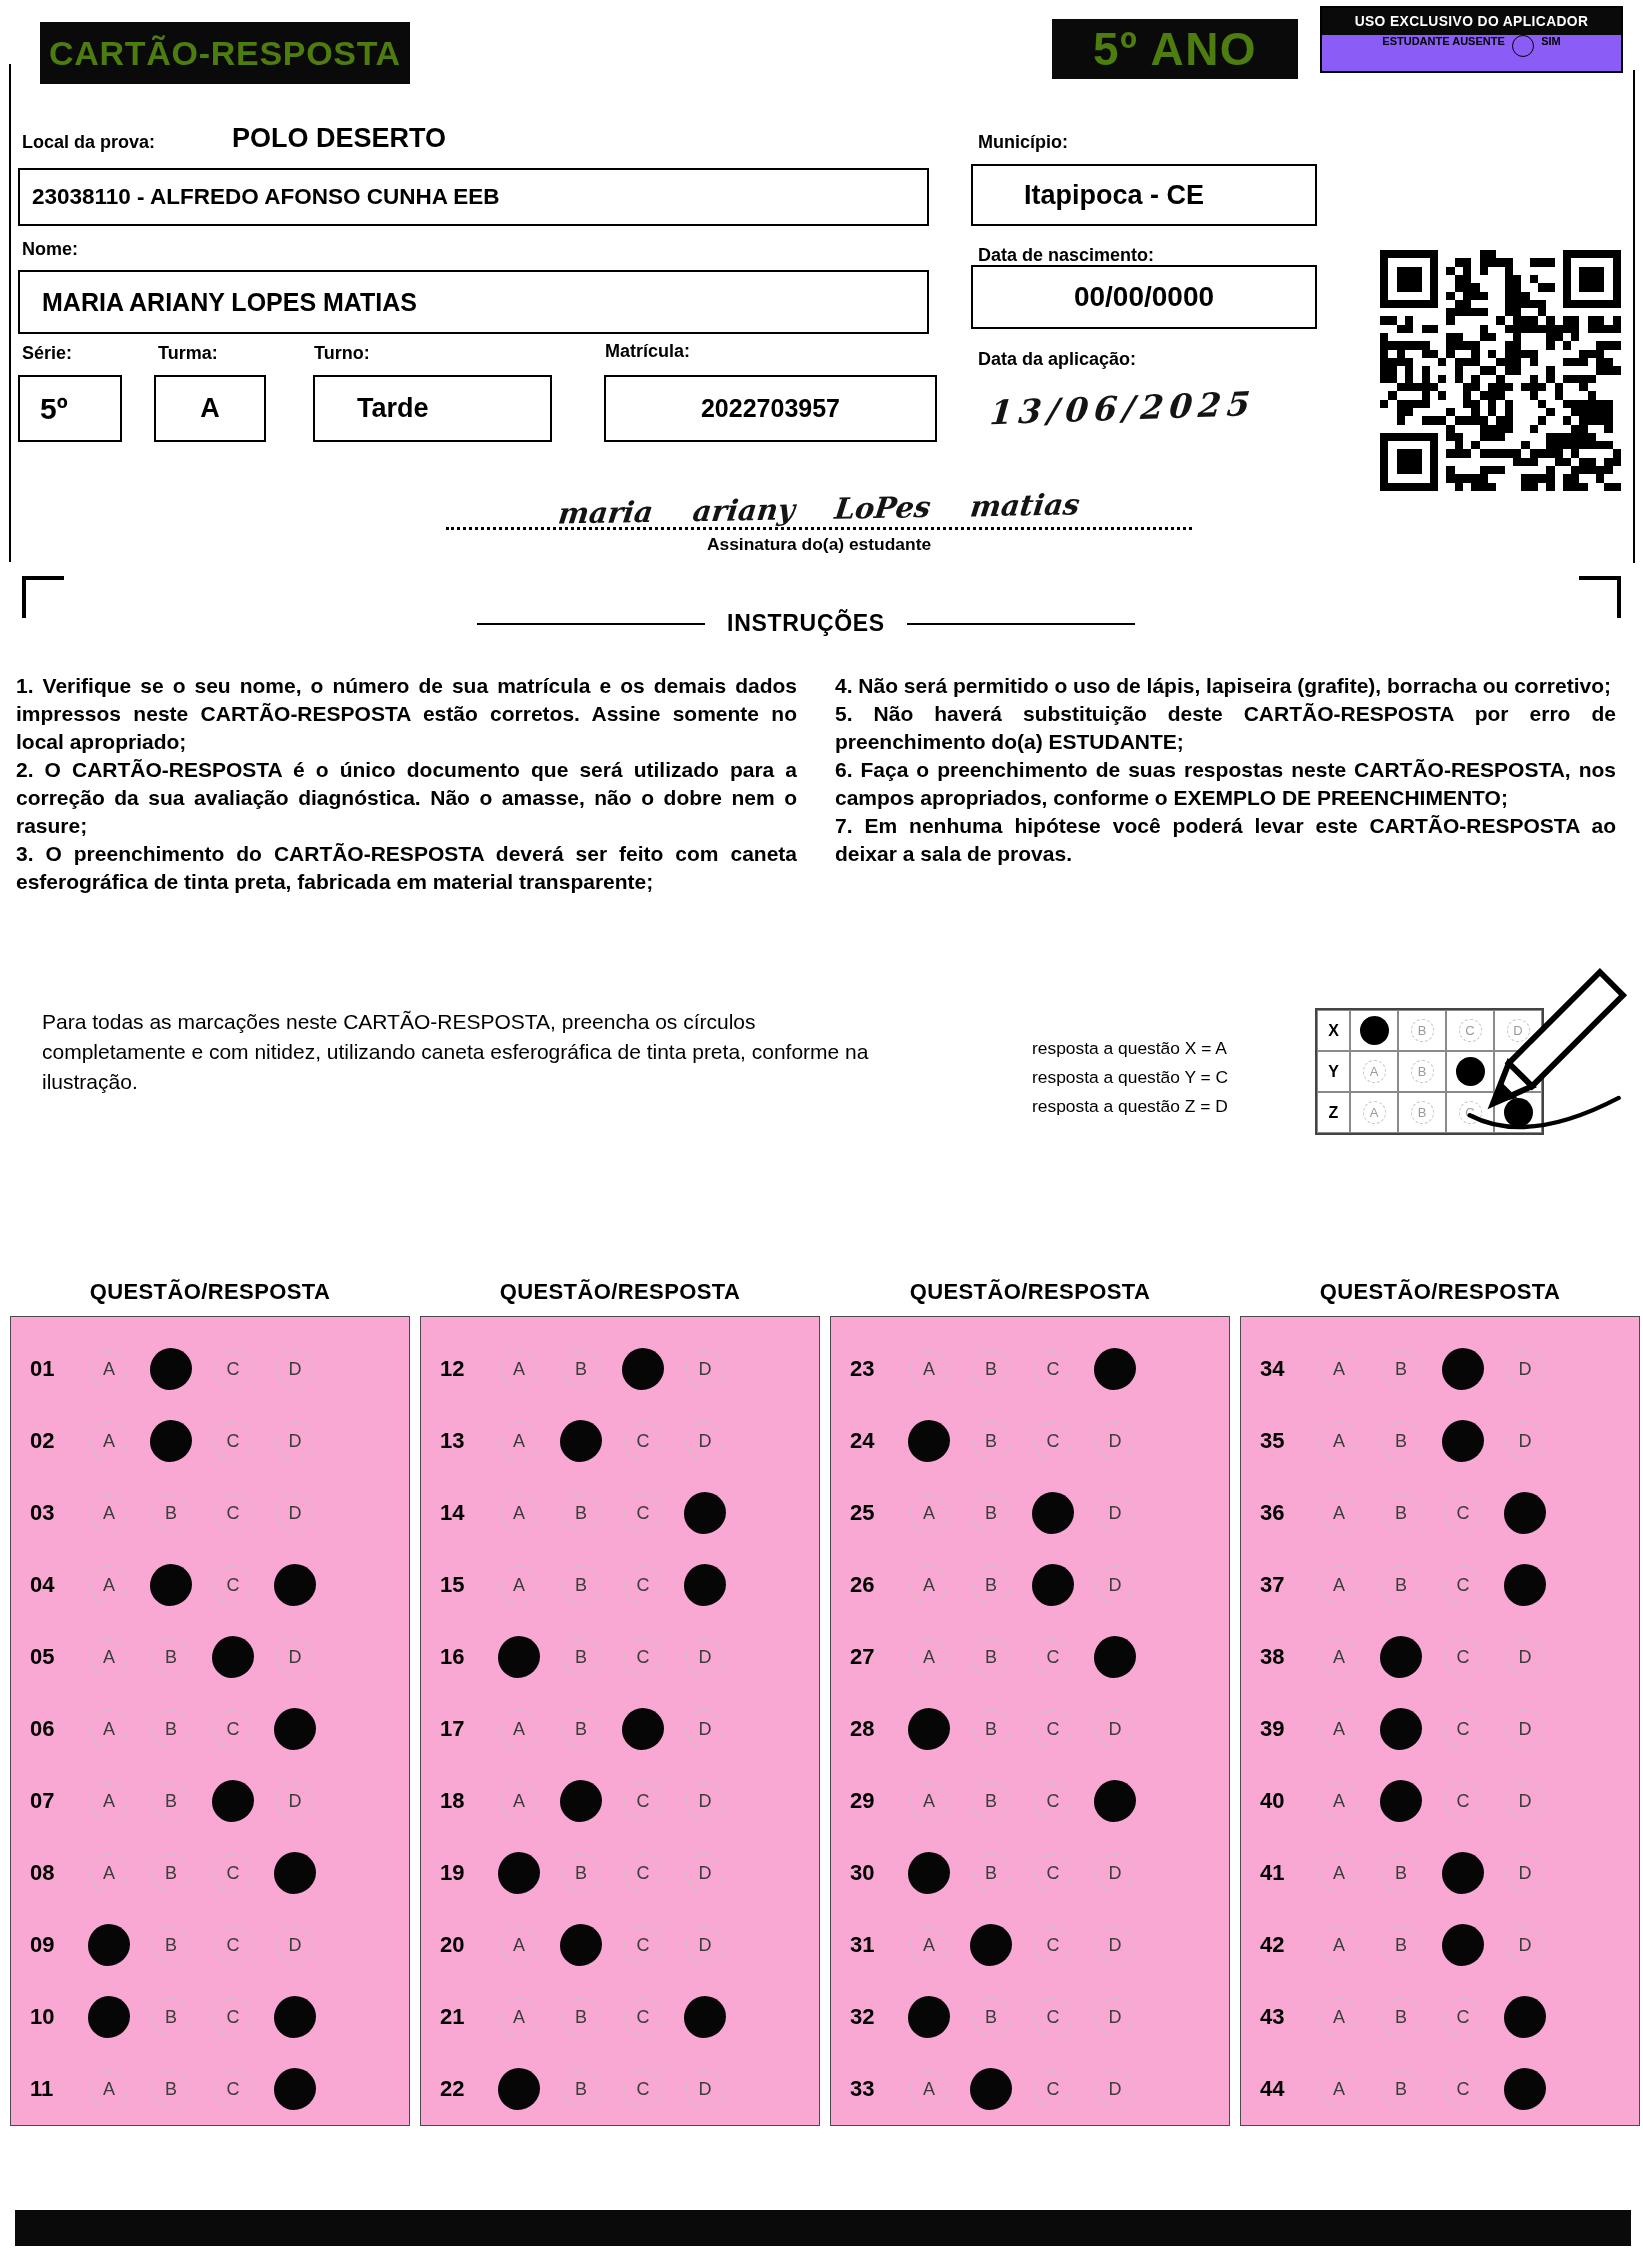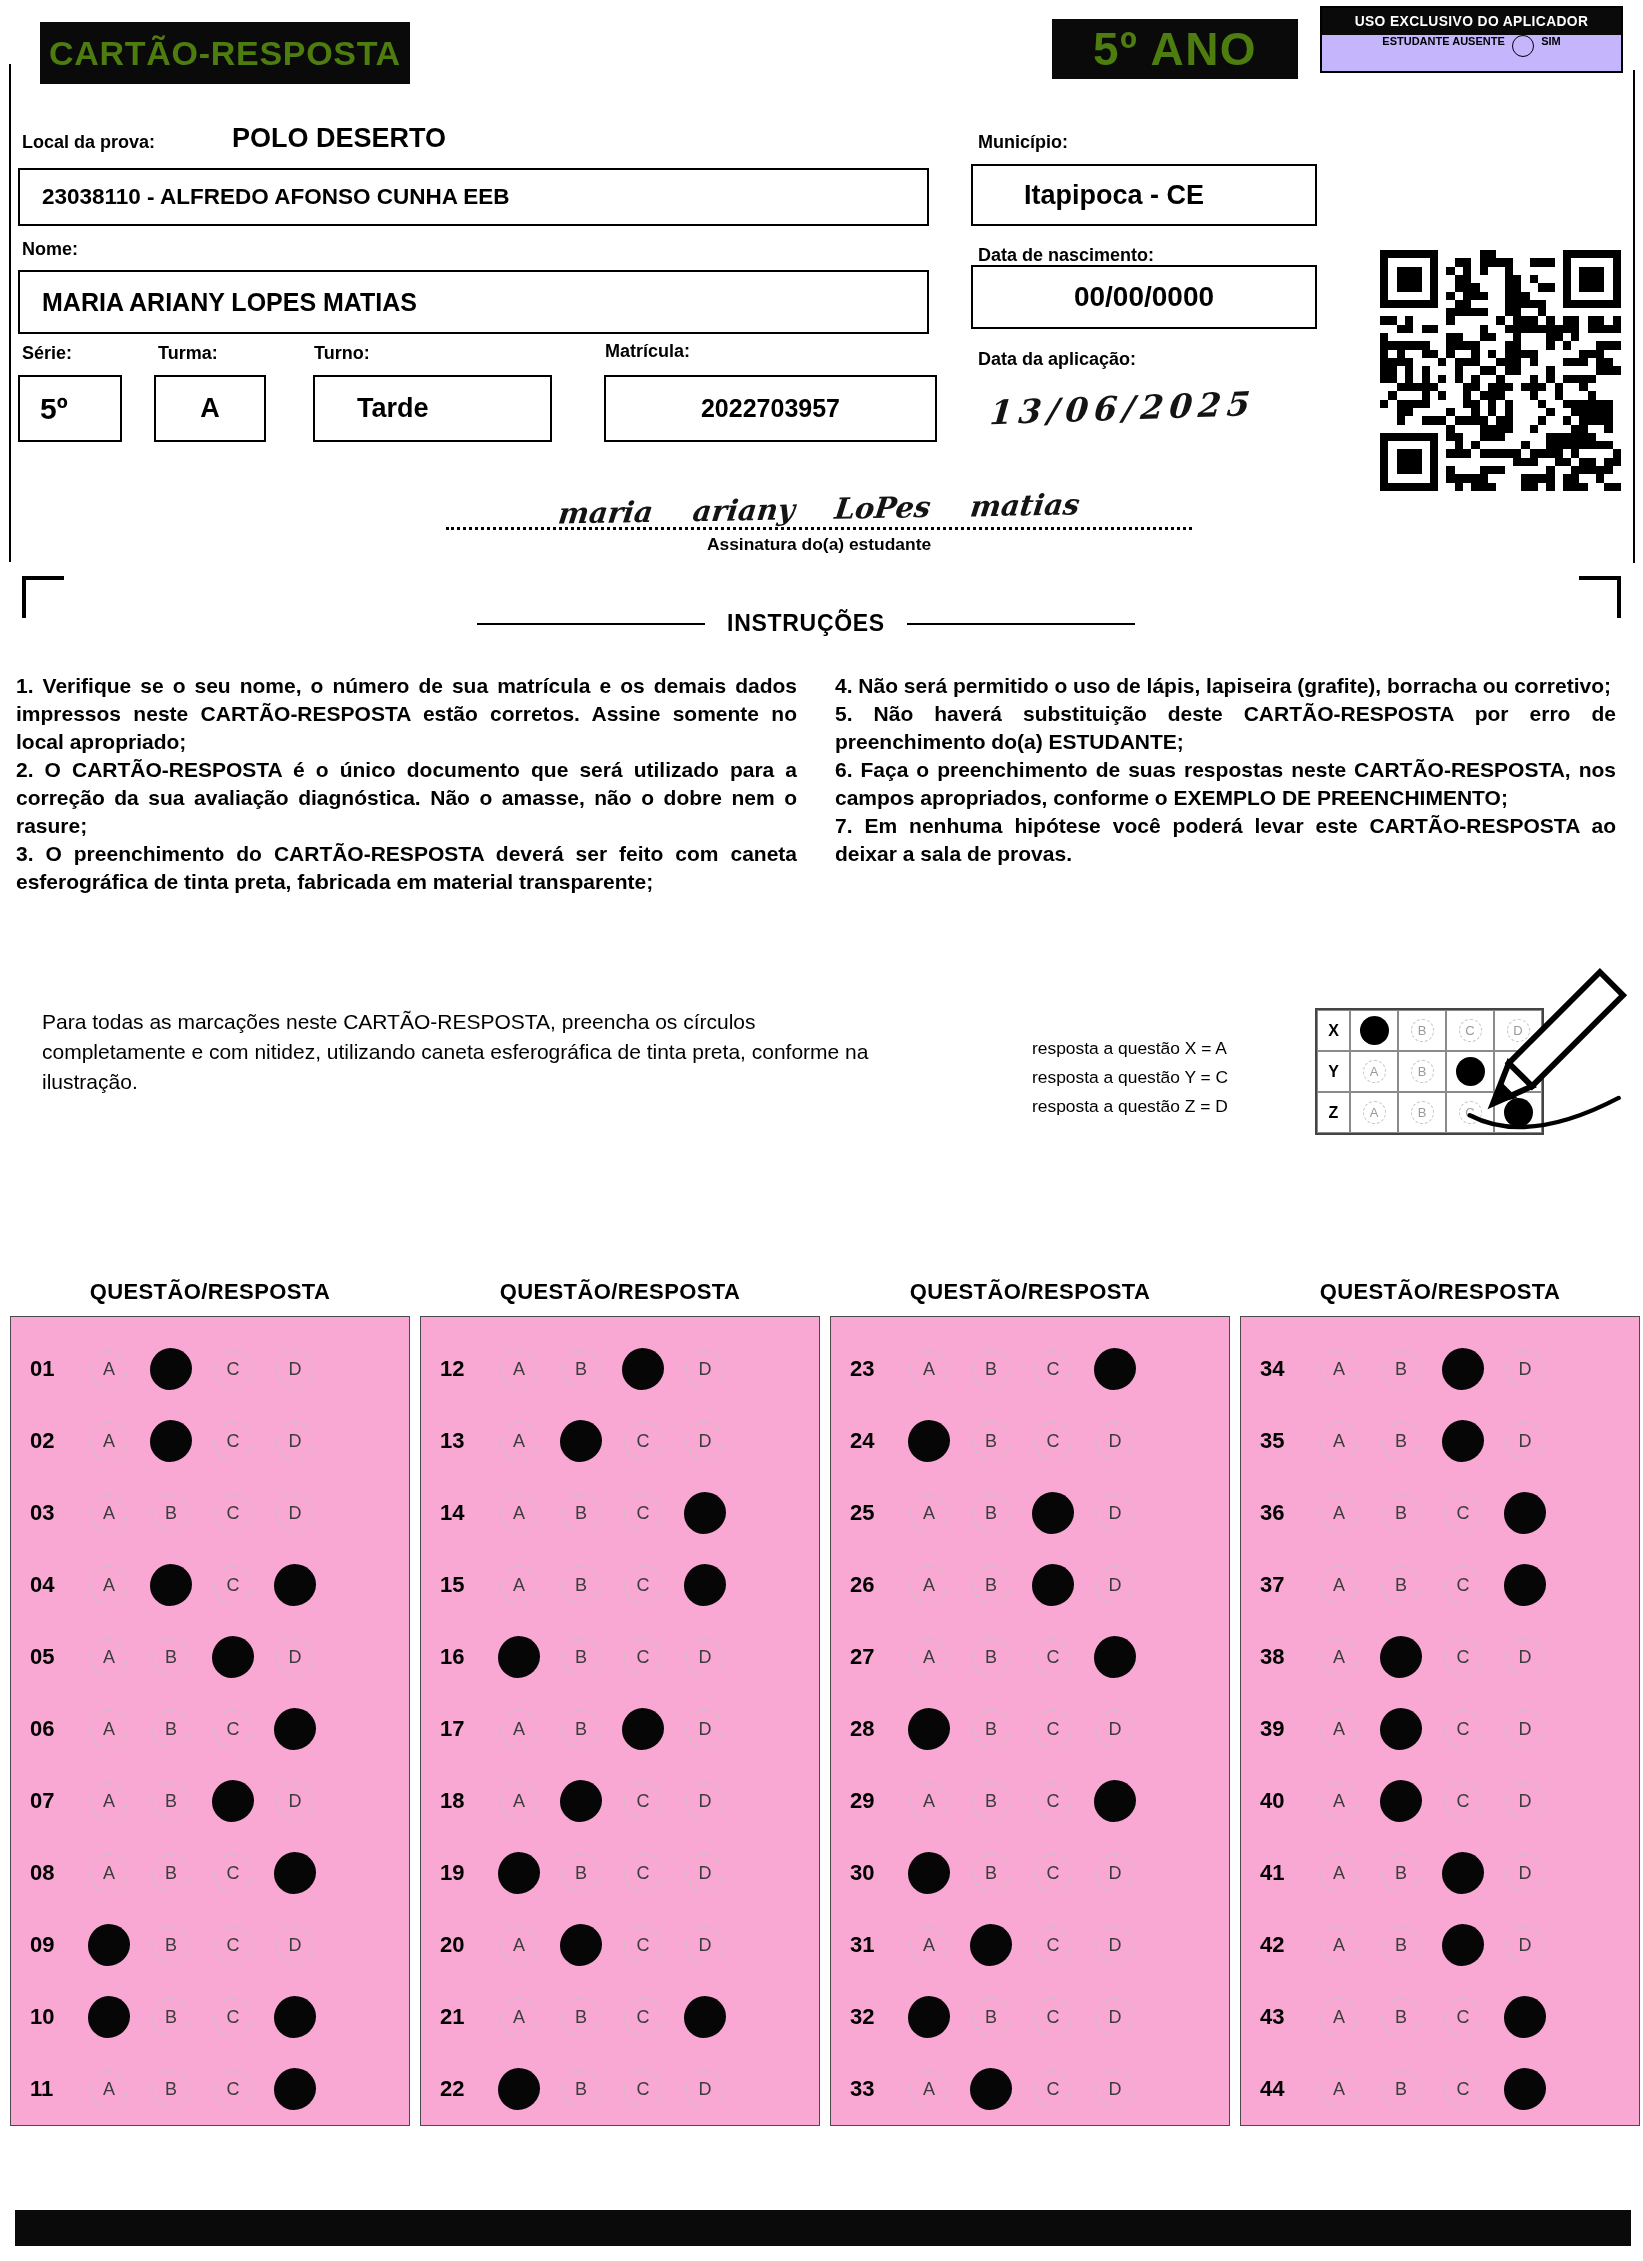--- a/index.html
+++ b/index.html
@@ -6,36 +6,36 @@
   html,body { background:#e8e8e8; }
   body { font-family: "Liberation Sans", sans-serif; color:#000; }
   .page { position:relative; width:1644px; height:2261px; background:#fff; overflow:hidden; margin:0 auto; }
 
   
   .blackbox { position:absolute; background:#0a0a0a; color:#4d7c0f; display:flex; align-items:center; justify-content:center; font-weight:bold; }
   .box-title    { left:40px;  top:22px; width:370px; height:62px; font-size:34px; letter-spacing:0.7px; }
   .box-subtitle { left:429px; top:26px; width:580px; height:59px; font-size:32px; }
   .box-grade    { left:1052px; top:19px; width:246px; height:60px; font-size:46px; letter-spacing:1.4px; }
 
-  .box-aplicador { position:absolute; left:1320px; top:5.8px; width:303px; height:67px; border:2.9px solid #000; background:#c4b5fd; }
+  .box-aplicador { position:absolute; left:1320px; top:5.8px; width:303px; height:67px; border:2.9px solid #000; background:#8b5cf6; }
   .aplicador-bar { height:27.5px; background:#0a0a0a; color:#fff; font-weight:bold; font-size:13.8px; display:flex; align-items:center; justify-content:center; letter-spacing:0.4px; }
   .aplicador-row { height:33px; display:flex; align-items:flex-start; justify-content:center; gap:7.2px; font-weight:bold; font-size:11px; }
   .absent-circle { width:22px; height:22px; border:1.4px solid #000; border-radius:50%; display:inline-block; }
 
   .edge-line { position:absolute; width:0; border-left:2.2px solid #000; }
   .edge-left  { left:8.7px;  top:64px; height:498px; }
   .edge-right { left:1633px; top:70px; height:493px; }
 
   .lbl { position:absolute; font-weight:bold; font-size:18px; }
   .field-box { position:absolute; border:2.9px solid #000; background:#fff; display:flex; align-items:center; font-weight:bold; }
 
   .lbl-local      { left:22px;  top:132px; }
   .val-local      { position:absolute; left:232px; top:123px; font-weight:bold; font-size:27px; }
   .lbl-municipio  { left:978px; top:132px; }
-  .box-school     { left:18px;  top:168px; width:911px; height:58px; font-size:22.5px; padding-left:22px; }
+  .box-school     { left:18px;  top:168px; width:911px; height:58px; font-size:22.5px; padding-left:12px; }
   .box-municipio  { left:971px; top:164px; width:346px; height:62px; font-size:27px; padding-left:51px; }
   .lbl-nome       { left:22px;  top:239px; }
   .lbl-nascimento { left:978px; top:245px; }
   .box-nome       { left:18px;  top:270px; width:911px; height:64px; font-size:25px; padding-left:22px; }
   .box-nascimento { left:971px; top:265px; width:346px; height:64px; font-size:28px; justify-content:center; }
   .qr-code        { position:absolute; left:1380px; top:250px; width:241px; height:241px; }
   .qr-code svg    { width:100%; height:100%; }
 
   .lbl-serie     { left:22px;  top:343px; }
   .lbl-turma     { left:158px; top:343px; }

